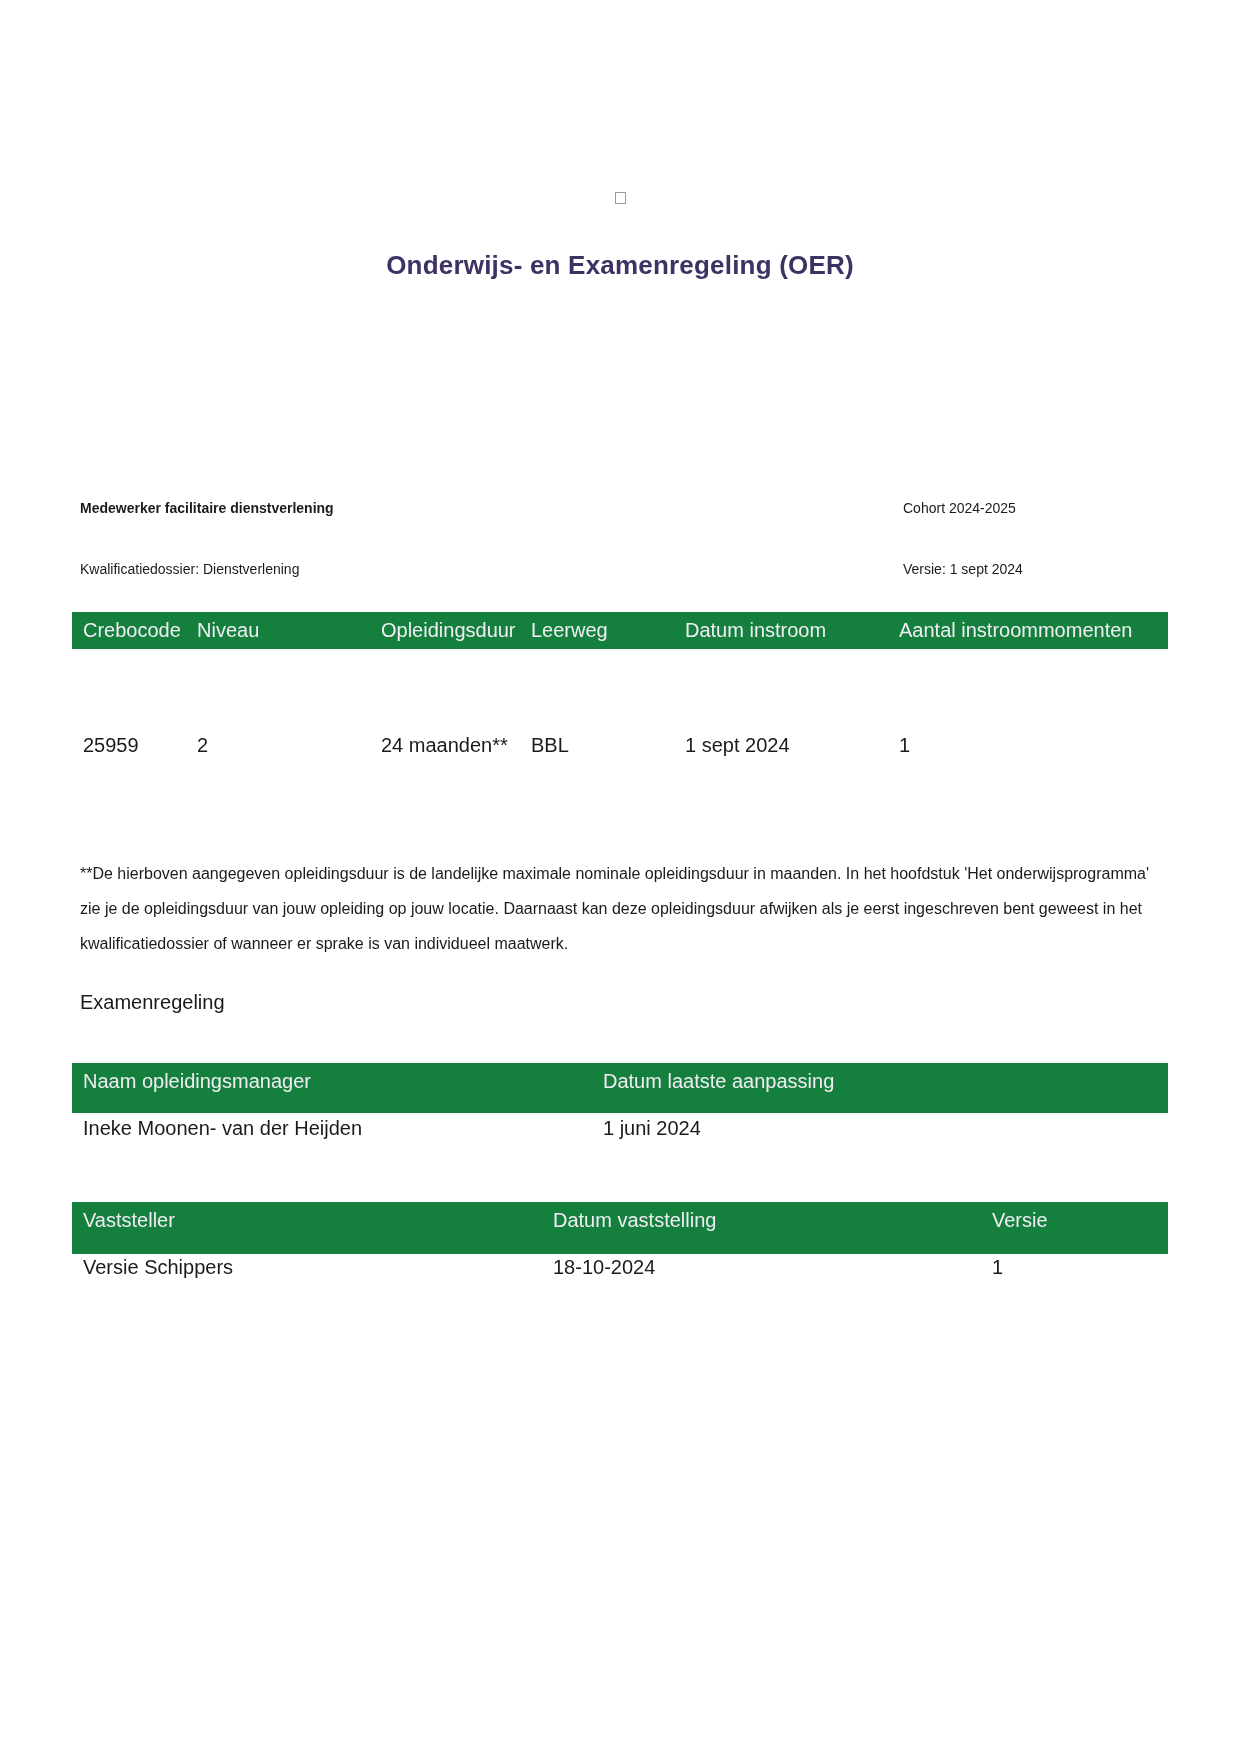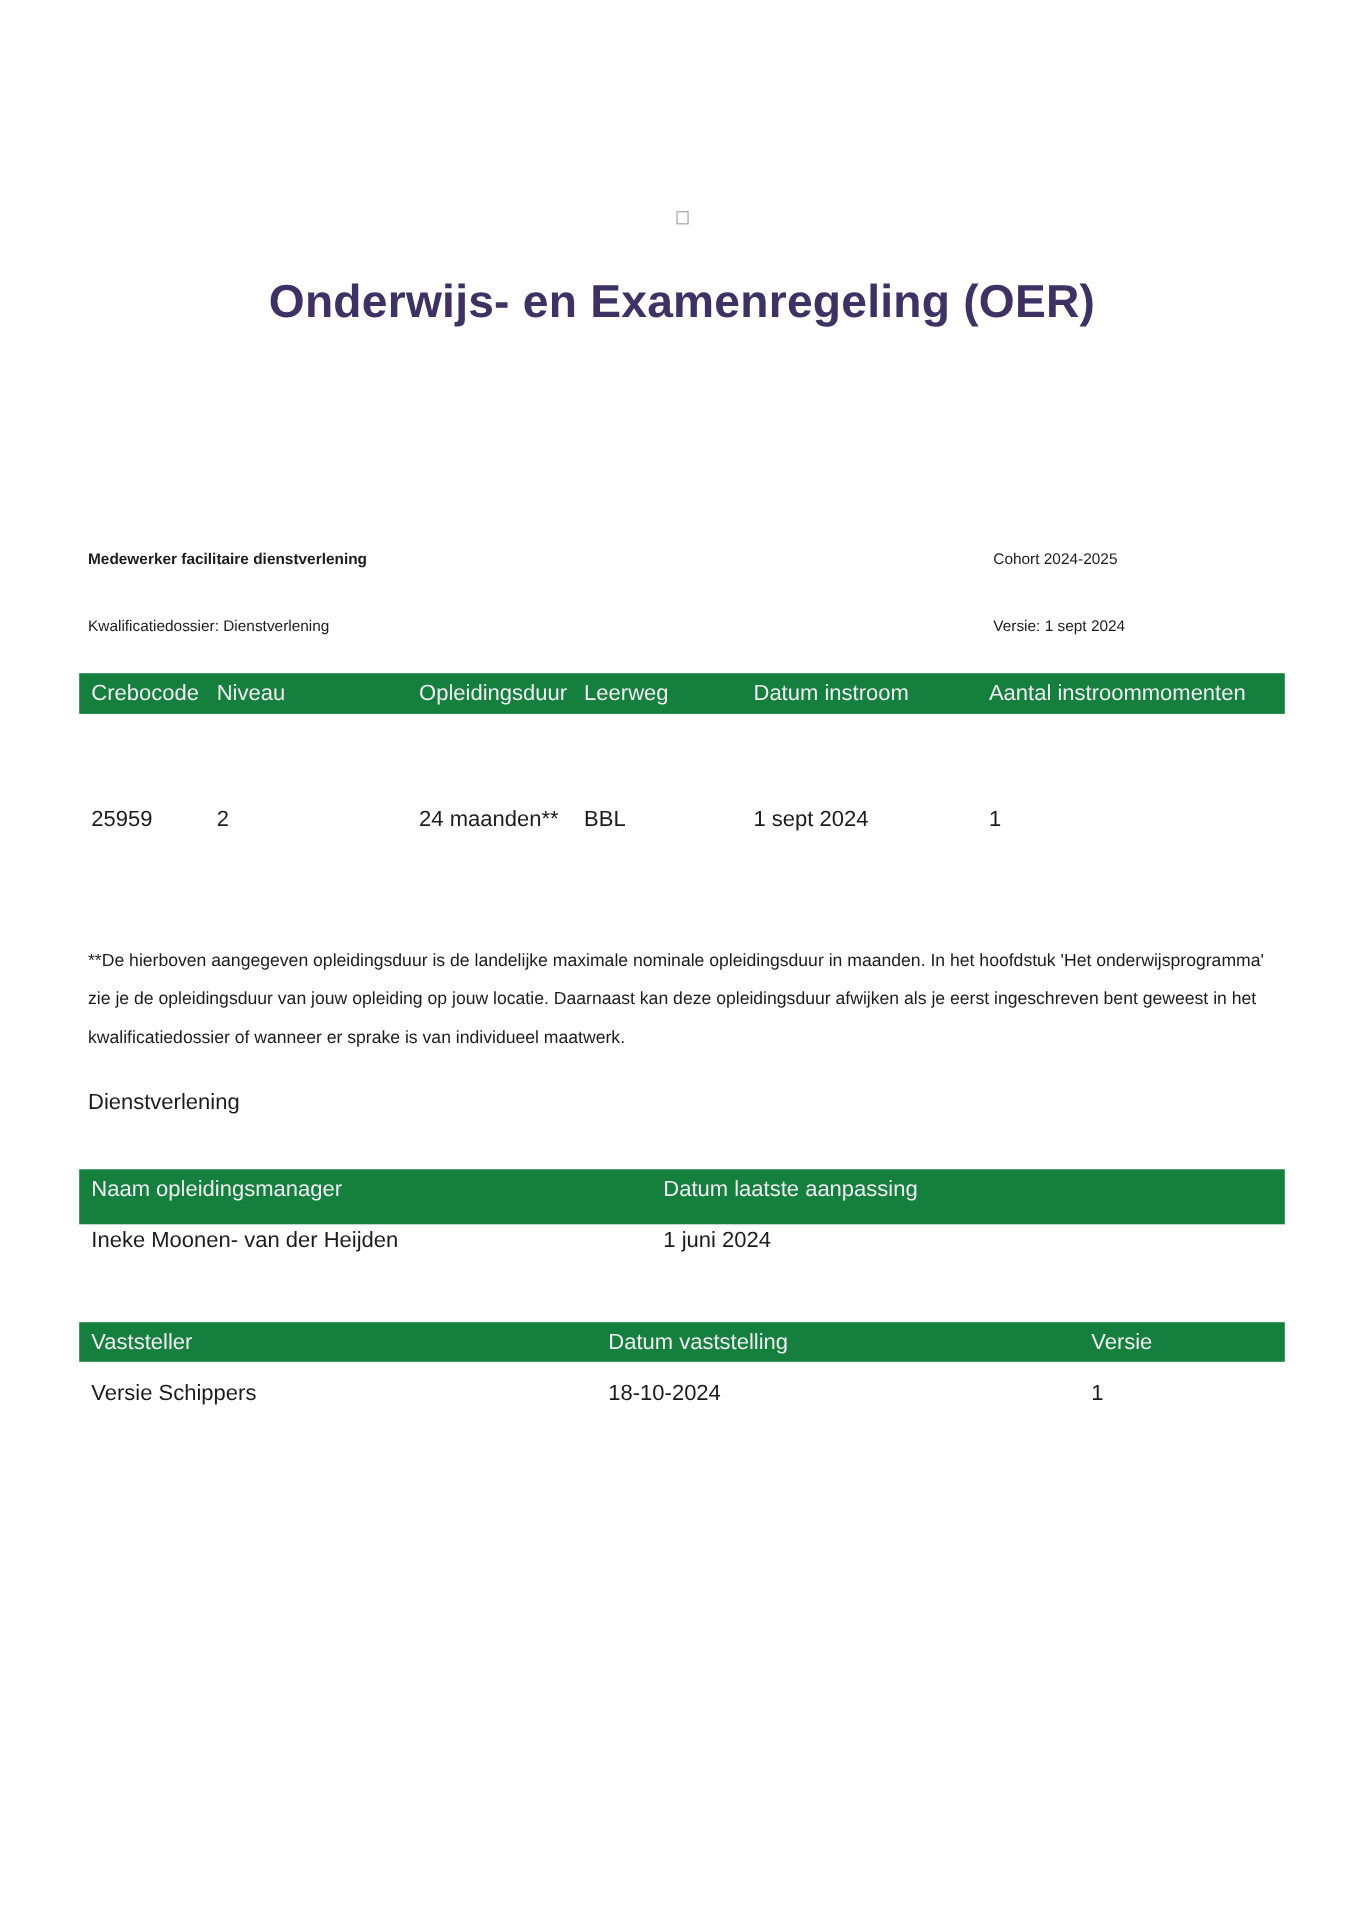--- a/index.html
+++ b/index.html
@@ -17,21 +17,21 @@
   .placeholder-square {
     left: 615px; top: 192px;
     width: 9px; height: 10px;
     border: 1px solid #9b9b9b;
     background: #ffffff;
   }
 
   .doc-title {
     left: 0; top: 250px; width: 1240px;
     text-align: center;
-    font-size: 42px;
+    font-size: 26px;
     font-weight: bold;
     color: #3e3163;
     letter-spacing: 0.2px;
   }
 
   .txt { font-size: 14px; line-height: 24px; white-space: nowrap; }
   .bold { font-weight: bold; }
 
   .band {
     left: 72px; width: 1096px; height: 37px;
@@ -98,33 +98,33 @@
     <span class="cell t1-c1">2</span>
     <span class="cell t1-c2">24 maanden**</span>
     <span class="cell t1-c3">BBL</span>
     <span class="cell t1-c4">1 sept 2024</span>
     <span class="cell t1-c5">1</span>
   </div>
 
   <p class="abs note" style="margin:0;">**De hierboven aangegeven opleidingsduur is de landelijke maximale nominale opleidingsduur in maanden. In het hoofdstuk 'Het onderwijsprogramma' zie je de opleidingsduur van jouw opleiding op jouw locatie. Daarnaast kan deze opleidingsduur afwijken als je eerst ingeschreven bent geweest in het kwalificatiedossier of wanneer er sprake is van individueel maatwerk.</p>
 
   <div class="abs team">
-    <div>Dienstverlening</div>
+    <div>Examenregeling</div>
   </div>
 
   <div class="abs band" style="top:1063px; height:50px;">
     <span class="cell t2-c0" style="height:36px;">Naam opleidingsmanager</span>
     <span class="cell t2-c1" style="height:36px;">Datum laatste aanpassing</span>
   </div>
   <div class="abs rowline" style="top:1117px;">
     <span class="cell t2-c0">Ineke Moonen- van der Heijden</span>
     <span class="cell t2-c1">1 juni 2024</span>
   </div>
 
-  <div class="abs band" style="top:1202px; height:36px;">
+  <div class="abs band" style="top:1202px; height:52px;">
     <span class="cell t3-c0" style="height:36px;">Vaststeller</span>
     <span class="cell t3-c1" style="height:36px;">Datum vaststelling</span>
     <span class="cell t3-c2" style="height:36px;">Versie</span>
   </div>
   <div class="abs rowline" style="top:1256px;">
     <span class="cell t3-c0">Versie Schippers</span>
     <span class="cell t3-c1">18-10-2024</span>
     <span class="cell t3-c2">1</span>
   </div>
 

